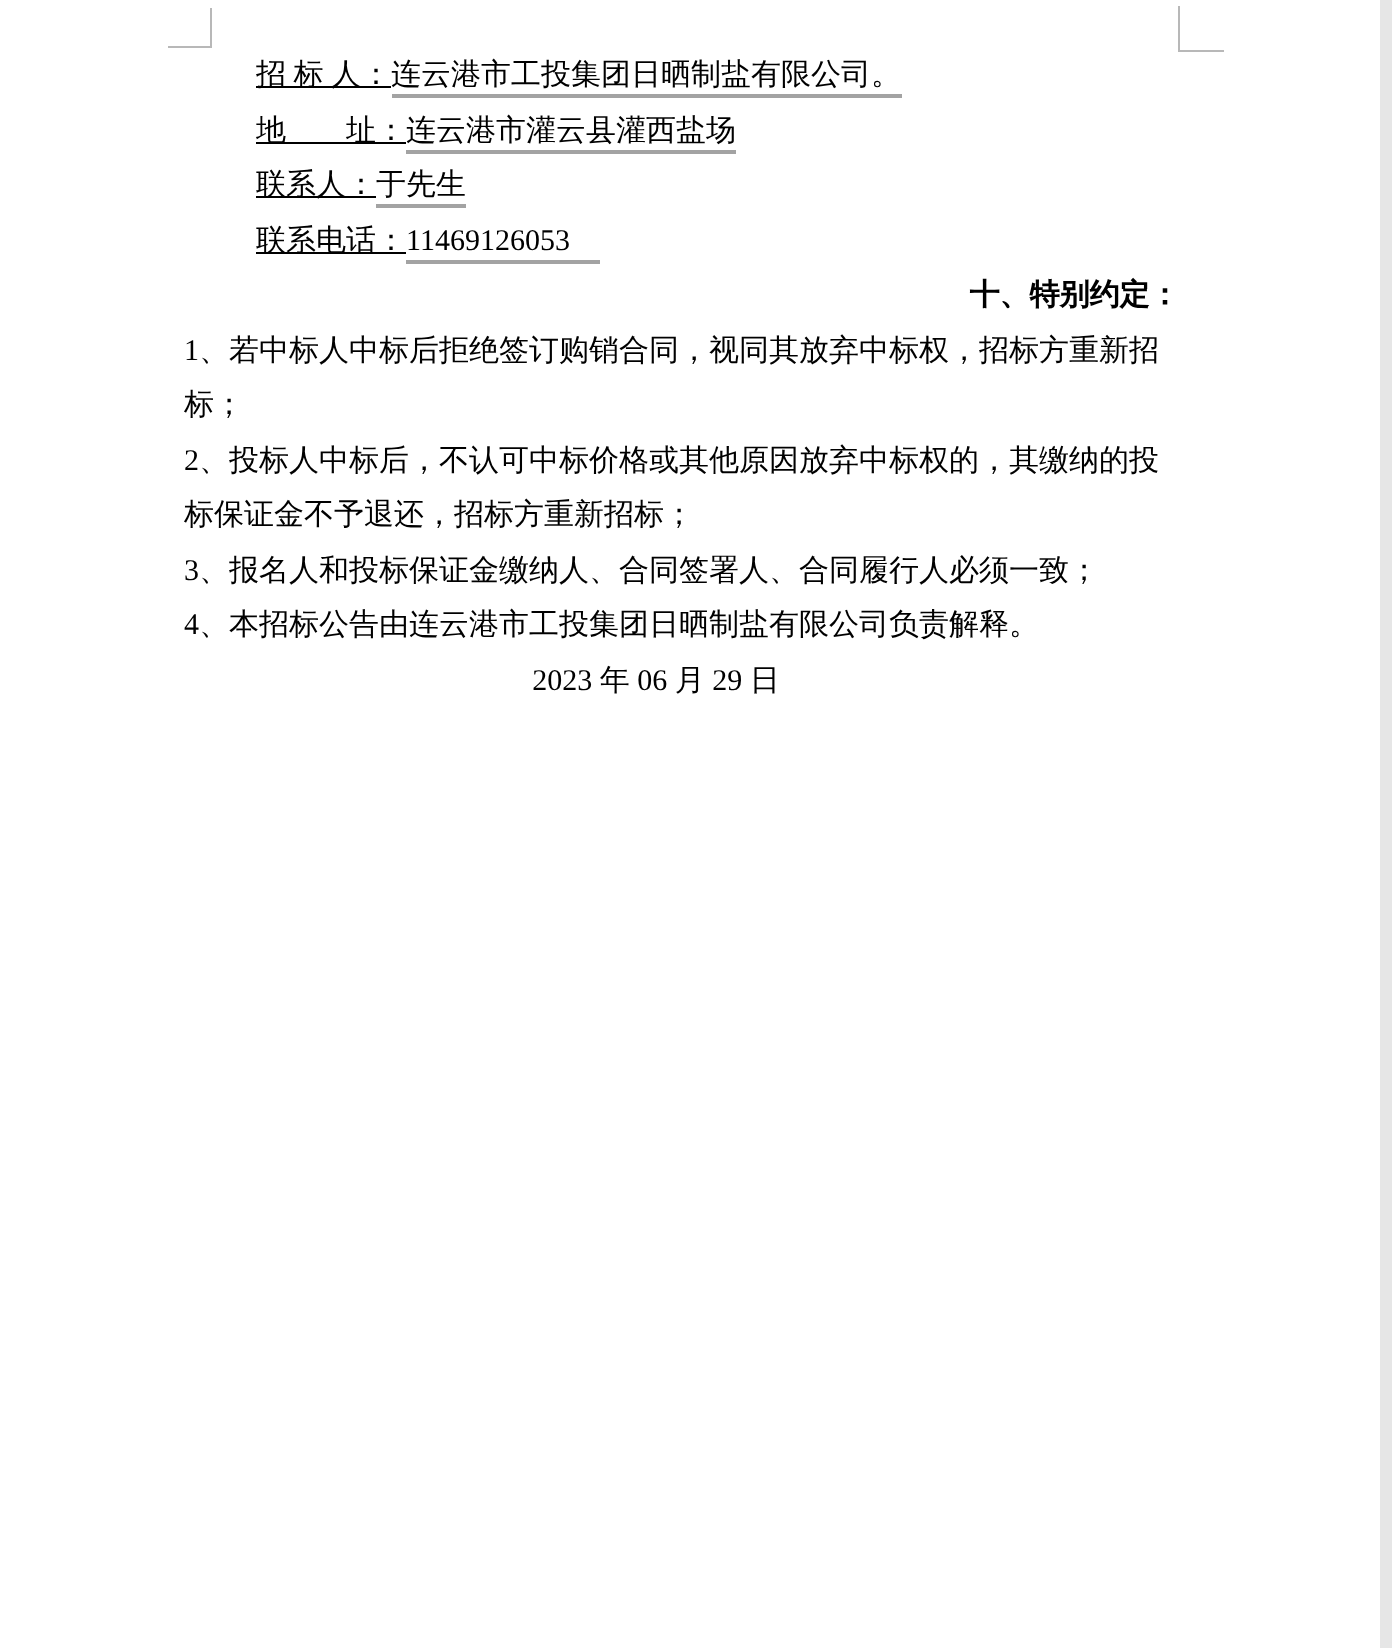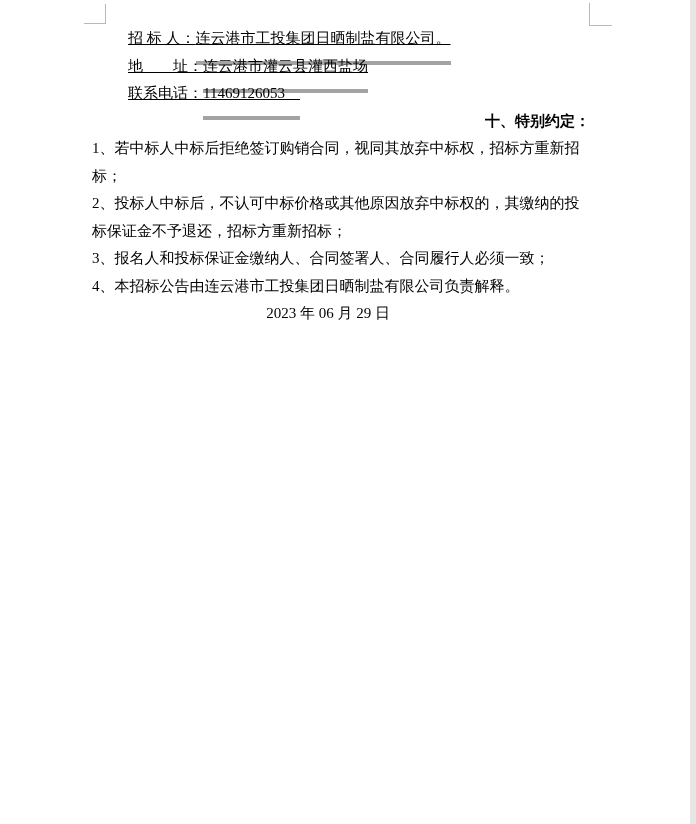--- a/index.html
+++ b/index.html
@@ -31,23 +31,22 @@
     position: absolute;
     left: 92px; top: 25px;
     width: 498px;
     font-size: 15px;
     line-height: 27.5px;
   }
   .contact-row { padding-left: 36px; white-space: pre; }
   .contact-label { white-space: pre; text-decoration: underline; }
   .contact-value {
     white-space: pre;
-    border-bottom: 4px solid #a3a3a3;
-    padding-bottom: 15px;
-    text-decoration: underline;
+    border-bottom: 2px solid #a3a3a3;
+    padding-bottom: 1px;
   }
   .section-heading { font-weight: bold; text-align: right; }
   .clause { }
   .date-line {
     margin-right: 26px;
     text-align: center;
     white-space: pre;
   }
 </style>
 </head>
@@ -59,20 +58,21 @@
 <div class="crop crop-tl-h"></div>
 <div class="crop crop-tr-v"></div>
 <div class="crop crop-tr-h"></div>
 
 <div class="text-area">
 
   <p class="contact-row"><span class="contact-label">招 标 人：</span><span class="contact-value">连云港市工投集团日晒制盐有限公司。</span></p>
 
   <p class="contact-row"><span class="contact-label">地　　址：</span><span class="contact-value">连云港市灌云县灌西盐场</span></p>
 
+  <p class="contact-row"><span class="contact-label">联系人：</span><span class="contact-value">于先生</span></p>
 
   <p class="contact-row"><span class="contact-label">联系电话：</span><span class="contact-value">11469126053　</span></p>
 
   <p class="section-heading">十、特别约定：</p>
 
   <p class="clause">1、若中标人中标后拒绝签订购销合同，视同其放弃中标权，招标方重新招标；</p>
   <p class="clause">2、投标人中标后，不认可中标价格或其他原因放弃中标权的，其缴纳的投标保证金不予退还，招标方重新招标；</p>
   <p class="clause">3、报名人和投标保证金缴纳人、合同签署人、合同履行人必须一致；</p>
   <p class="clause">4、本招标公告由连云港市工投集团日晒制盐有限公司负责解释。</p>
 

